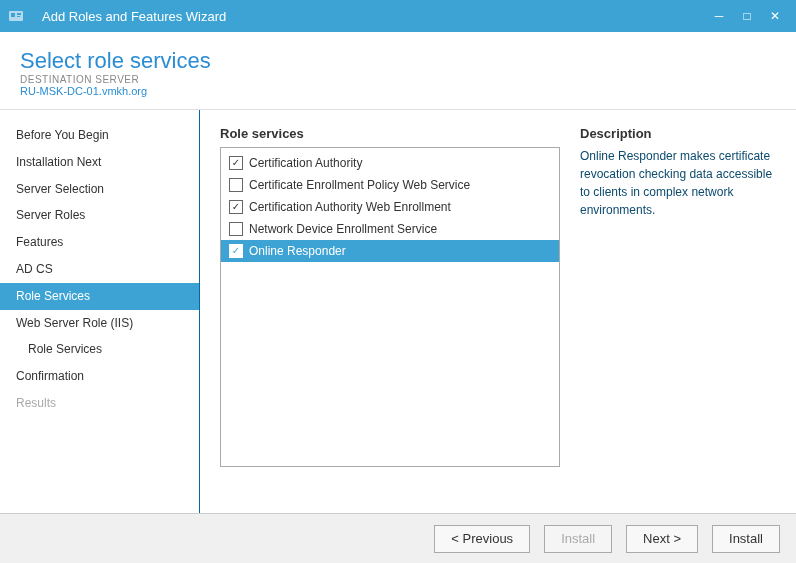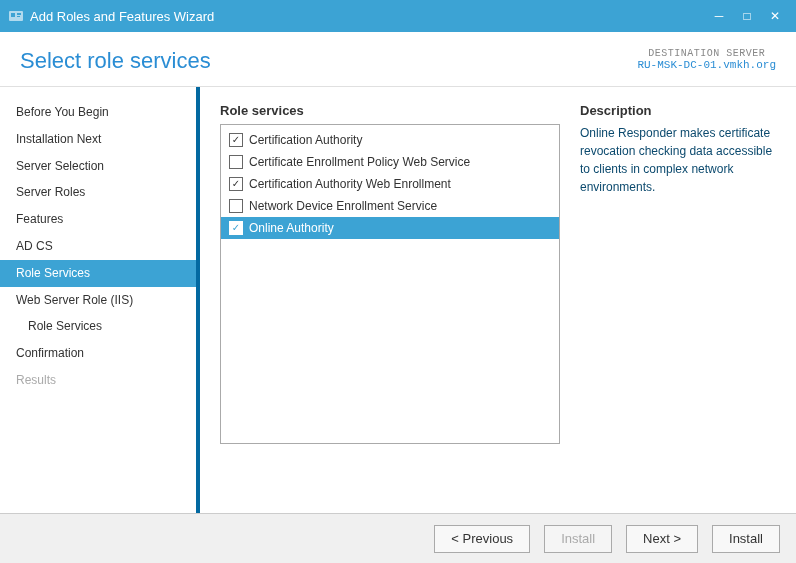--- a/index.html
+++ b/index.html
@@ -8,21 +8,21 @@
     
     .title-bar {
       background: #3ca3d4;
       height: 32px;
       display: flex;
       align-items: center;
       justify-content: space-between;
       padding: 0 8px;
       color: white;
     }
-    .title-bar-left { display: flex; align-items: center; gap: 6px; }
+    .title-bar-left { display: flex; align-items: center; gap: 18px; }
     .title-bar-icon { width: 16px; height: 16px; }
     .title-bar-title { font-size: 13px; font-weight: normal; flex: 1; text-align: center; }
     .title-bar-controls { display: flex; gap: 2px; }
     .title-bar-btn {
       width: 26px; height: 22px;
       background: transparent;
       border: none;
       color: white;
       cursor: pointer;
       font-size: 12px;
@@ -38,31 +38,31 @@
       flex-direction: column;
     }
 
     .wizard-header {
       background: white;
       padding: 16px 20px 12px 20px;
       display: flex;
       justify-content: space-between;
       align-items: flex-start;
       border-bottom: 1px solid #e0e0e0;
+      flex-direction: column;
     }
     .wizard-header-title {
       font-size: 22px;
       color: #2a8dd4;
       font-weight: 300;
     }
     .destination-server {
-      text-align: center;
+      text-align: left;
       font-size: 11px;
       color: #555;
-      font-family: Liberation Mono, monospace;
     }
     .destination-server .label {
       font-size: 10px;
       color: #888;
       text-transform: uppercase;
       letter-spacing: 0.5px;
     }
     .destination-server .server-name {
       color: #2a8dd4;
       font-size: 11px;
@@ -72,21 +72,21 @@
       display: flex;
       flex: 1;
       overflow: hidden;
     }
 
     
     .sidebar {
       width: 200px;
       background: white;
       padding: 12px 0;
-      border-right: 4px solid #0369a1;
+      border-right: 1px solid #0369a1;
       flex-shrink: 0;
     }
     .sidebar-item {
       padding: 5px 16px;
       font-size: 12px;
       cursor: pointer;
       color: #333;
       line-height: 1.4;
     }
     .sidebar-item.active {
@@ -279,21 +279,21 @@
                 <span>Certification Authority Web Enrollment</span>
               </div>
               <div class="service-item">
                 <div class="checkbox-box"></div>
                 <span>Network Device Enrollment Service</span>
               </div>
               <div class="service-item selected">
                 <div class="checkbox-box">
                   <span class="checkbox-check">✓</span>
                 </div>
-                <span>Online Authority</span>
+                <span>Online Responder</span>
               </div>
             </div>
         </div>
         <div class="description-panel">
           <div class="panel-header">Description</div>
           <p class="description-text">Online Responder makes certificate revocation checking data accessible to clients in complex network environments.</p>
         </div>
       </div>
     </div>
   </div>

